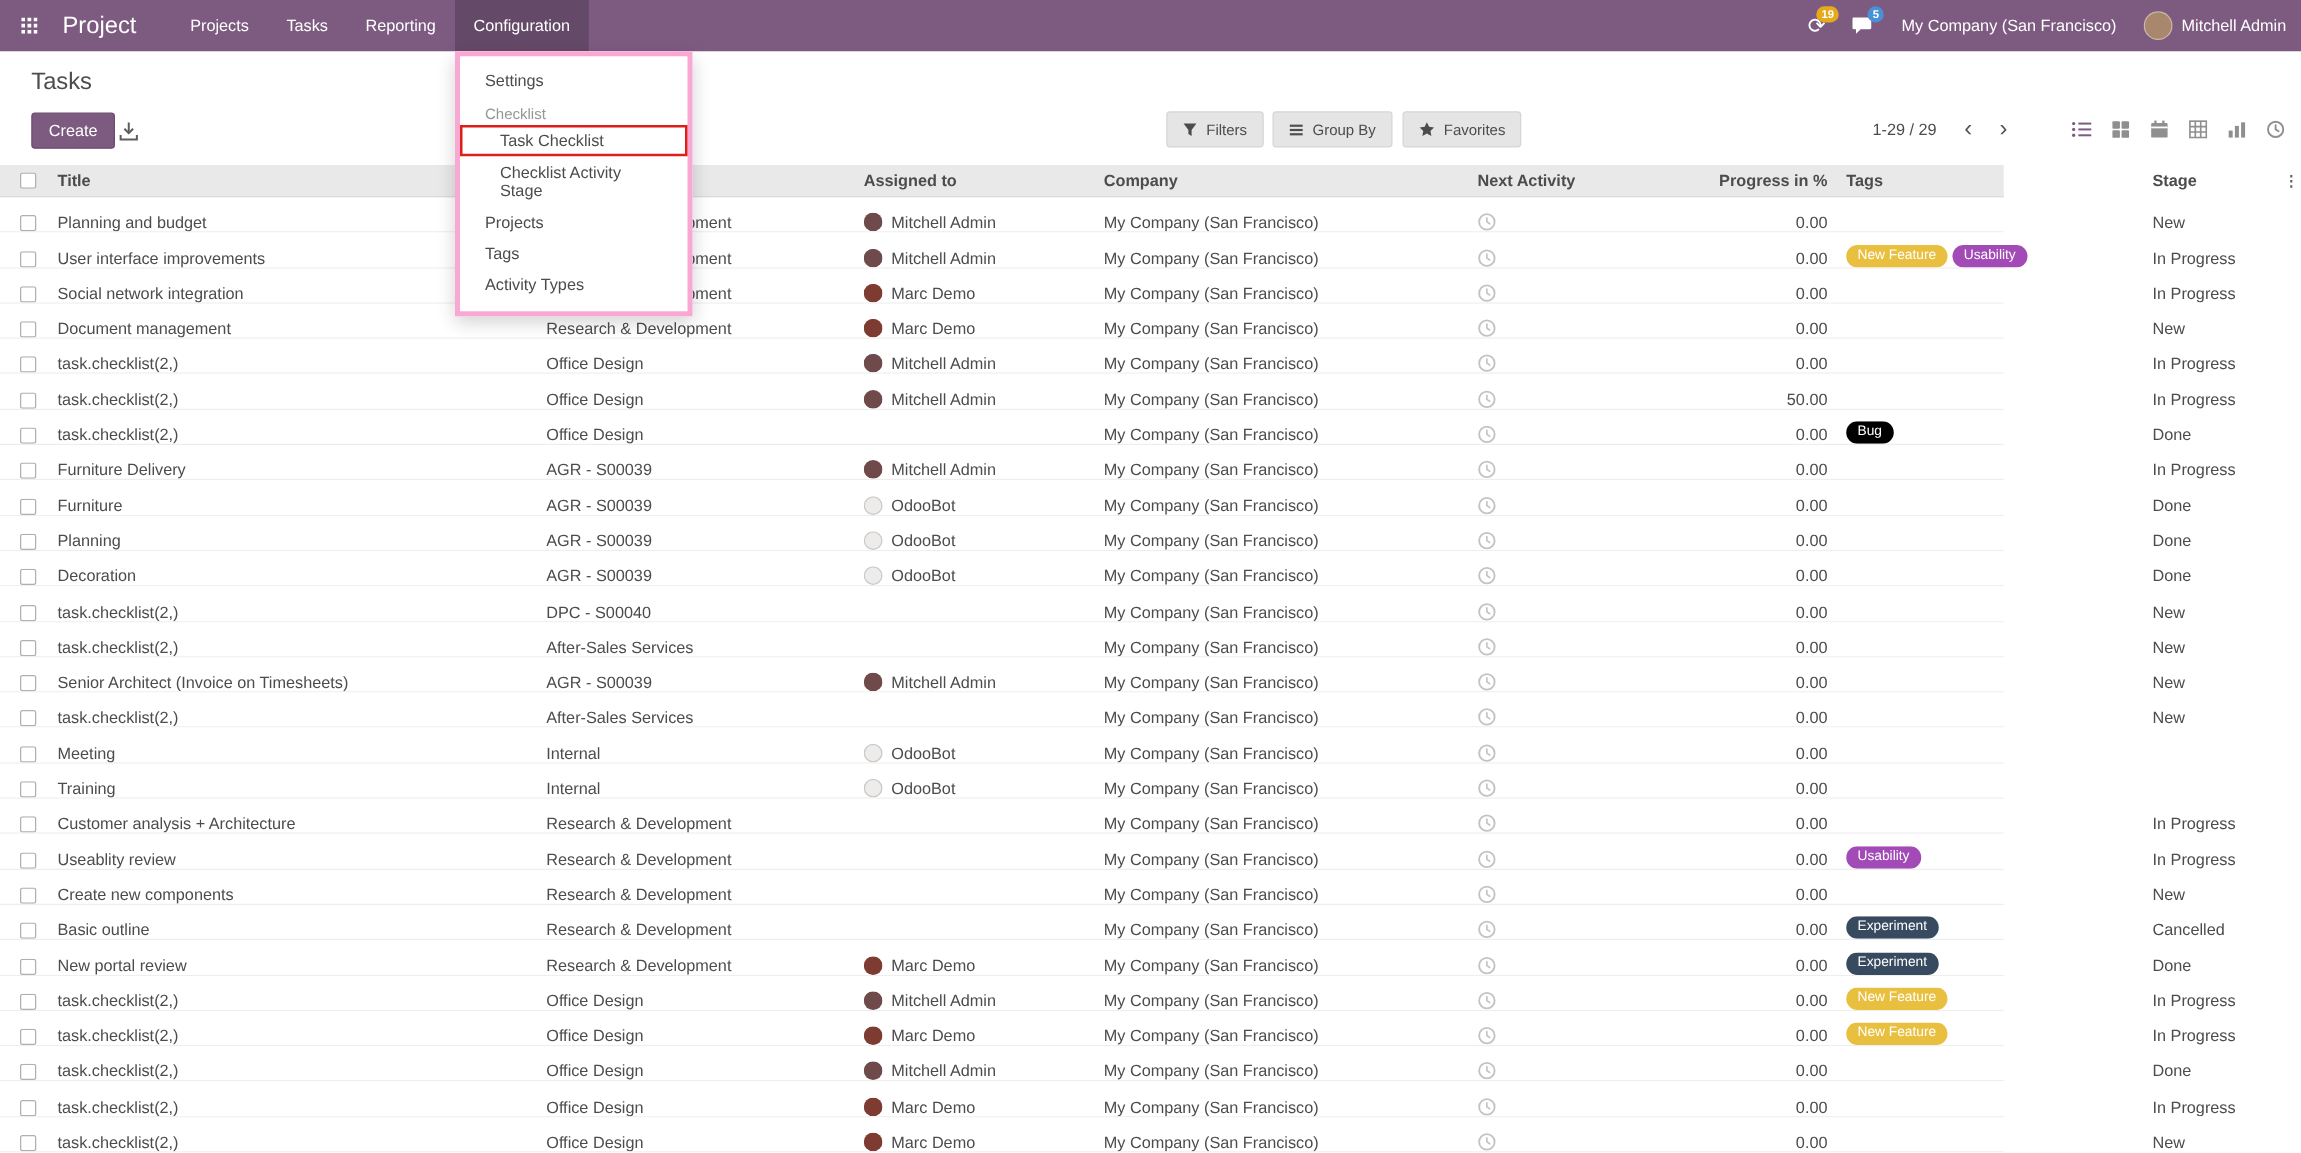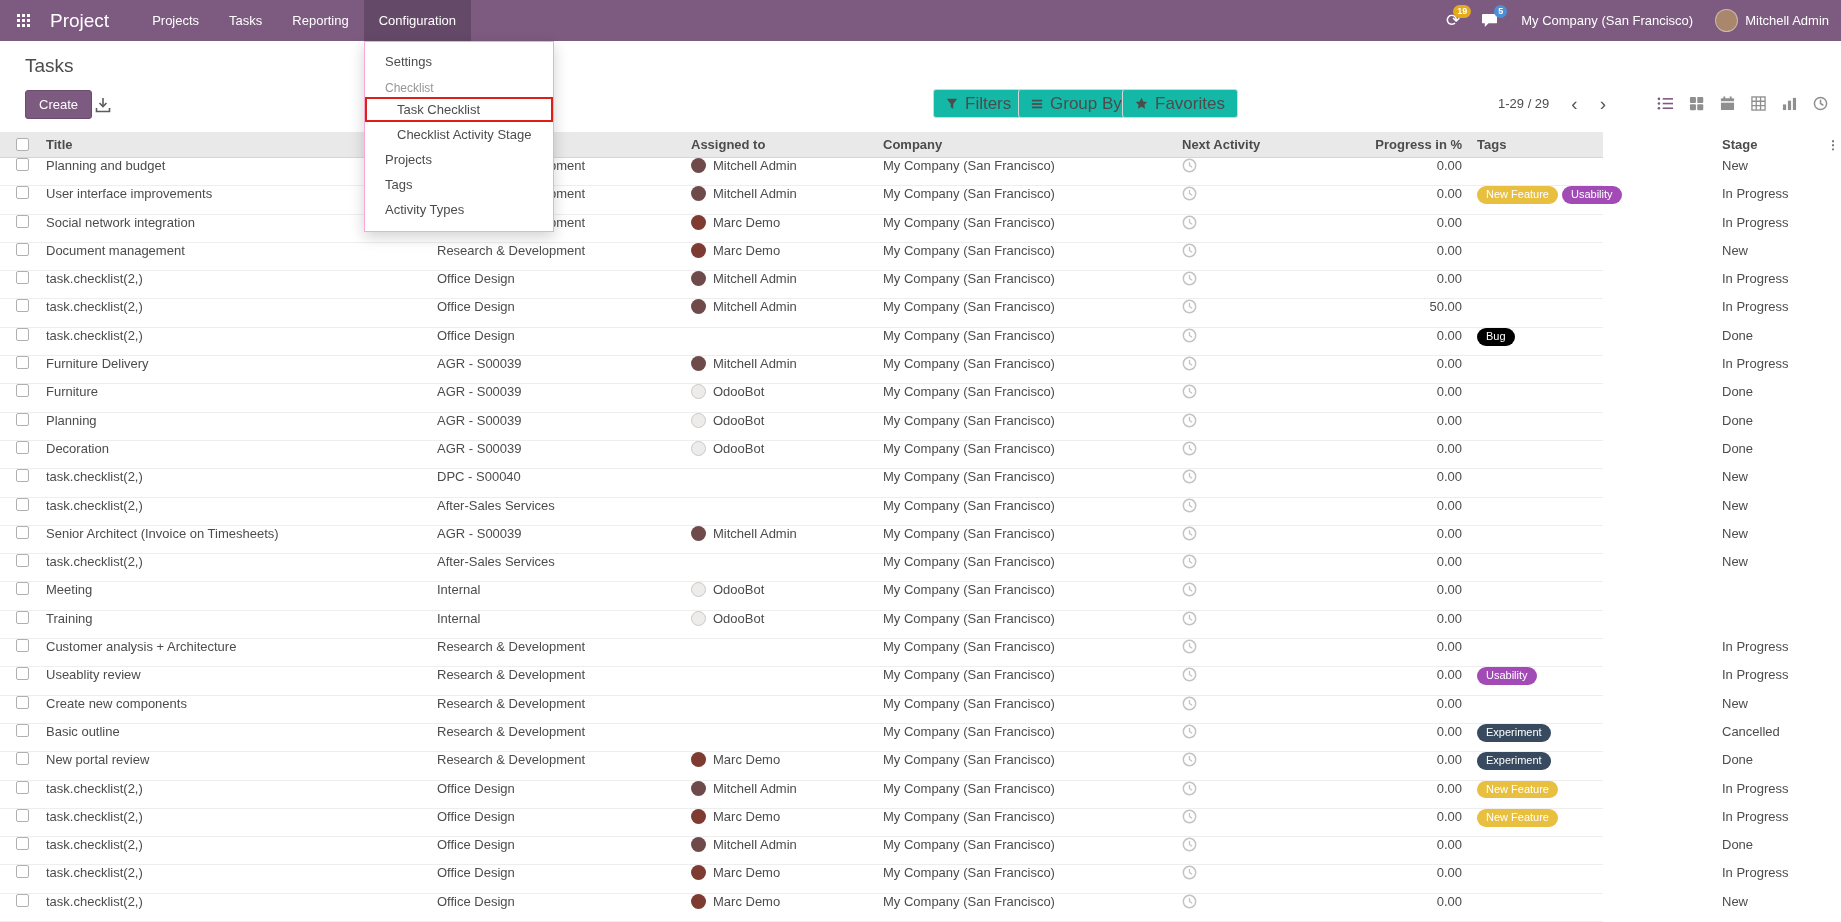--- a/index.html
+++ b/index.html
@@ -26,52 +26,52 @@
 
   
   .cp{position:absolute;top:41px;left:0;width:100%;height:91px;background:#fff}
   .page-title{position:absolute;left:25px;top:14px;font-size:19px;color:#4c4c4c;font-weight:400}
   .btn-create{position:absolute;left:25px;top:49px;height:29px;padding:0 13px;background:#7d5a80;color:#fff;border:1px solid #6b4c6e;border-radius:3px;font-size:13px;cursor:pointer;font-family:inherit}
   .btn-export{position:absolute;left:90px;top:52px;width:26px;height:24px;background:none;border:none;cursor:pointer;display:flex;align-items:center;justify-content:center}
   .search-box{position:absolute;left:933px;top:13px;width:902px;height:29px;border:1px solid #d5d5d5;background:#fff;display:flex;align-items:center;border-radius:2px}
   .search-input{flex:1;border:none;outline:none;font-size:13px;padding:0 10px;color:#4c4c4c;font-family:inherit}
   .search-input::placeholder{color:#9a9a9a}
   .search-mag{padding:0 9px;display:flex;align-items:center;cursor:pointer}
-  .btn-flat{position:absolute;top:48px;height:29px;border:1px solid #d5d5d5;background:#14b8a6;border-radius:3px;font-size:17px;color:#4c4c4c;display:flex;align-items:center;gap:7px;padding:0 12px;cursor:pointer;font-family:inherit}
+  .btn-flat{position:absolute;top:48px;height:29px;border:1px solid #d5d5d5;background:#e5e5e5;border-radius:3px;font-size:12px;color:#4c4c4c;display:flex;align-items:center;gap:7px;padding:0 12px;cursor:pointer;font-family:inherit}
   .pos-filters{left:933px}
   .pos-groupby{left:1018px}
   .pos-favorites{left:1122px}
   .pager{position:absolute;top:48px;left:1498px;height:29px;display:flex;align-items:center;gap:6px}
   .pager-text{font-size:13px;color:#4c4c4c;padding-right:8px}
   .pager-btn{font-size:19px;color:#555;background:none;border:none;cursor:pointer;padding:0 8px;line-height:1;font-family:inherit}
   .view-switcher{position:absolute;top:48px;left:1650px;height:29px;display:flex;align-items:center}
   .view-btn{width:31px;height:29px;display:flex;align-items:center;justify-content:center;cursor:pointer}
 
   
   .table{position:absolute;top:132px;left:0;width:1603px;z-index:10}
   .thead{display:flex;height:26px;background:#e9e9e9;border-bottom:1px solid #d6d6d6;align-items:center;font-weight:bold;font-size:13px;color:#4c4c4c}
-  .tr{display:flex;height:28.3px;border-bottom:1px solid #eeeeee;align-items:flex-start;font-size:13px;color:#4c4c4c;background:#fff;cursor:pointer}
+  .tr{display:flex;height:28.3px;border-bottom:1px solid #eeeeee;align-items:flex-end;font-size:13px;color:#4c4c4c;background:#fff;cursor:pointer}
   .td,.th{flex:none;white-space:nowrap;overflow:hidden}
   .c-sel{width:44px;display:flex;justify-content:center;align-items:center}
   .c-title{width:393px;padding-left:2px}
   .c-project{width:254px}
   .c-assigned{width:192px;display:flex;align-items:center;gap:7px}
   .c-company{width:292px}
   .c-activity{width:200px;padding-left:7px;display:flex;align-items:center}
   .c-progress{width:87px;text-align:right}
   .c-tags{width:250px;padding-left:15px;display:flex;gap:4px;align-items:center}
   .c-stage{width:115px;padding-left:10px}
   .c-opts{width:14px;color:#666;font-size:12px;cursor:pointer}
   .cb{width:13px;height:13px;border:1px solid #b0b0b0;border-radius:2px;background:#fff;display:inline-block;cursor:pointer}
   .avatar{width:15px;height:15px;border-radius:50%;display:inline-block;flex:none}
   .tag{font-size:11px;color:#fff;padding:2px 9px;border-radius:10px;line-height:1.25;display:inline-block}
   .clock{display:flex;align-items:center;cursor:pointer}
 
   
-  .dropdown{position:absolute;top:41px;left:364px;width:190px;background:#fff;border:1px solid #f9a8d4;box-shadow:0 5px 14px rgba(0,0,0,.18);padding:7px 0 9px;z-index:60;font-size:13px;color:#4c4c4c}
+  .dropdown{position:absolute;top:41px;left:364px;width:190px;background:#fff;border:4px solid #f9a8d4;box-shadow:0 5px 14px rgba(0,0,0,.18);padding:7px 0 9px;z-index:60;font-size:13px;color:#4c4c4c}
   .dd-item{padding:5px 20px;cursor:pointer}
   .dd-item.sub{padding-left:32px}
   .dd-section{padding:7px 20px 2px;font-size:12px;color:#969696}
   .dd-item.annotated{border:2px solid #de1f18;padding:3px 0 3px 30px}
 </style>
 </head>
 <body>
 
 <div class="screen">
 

